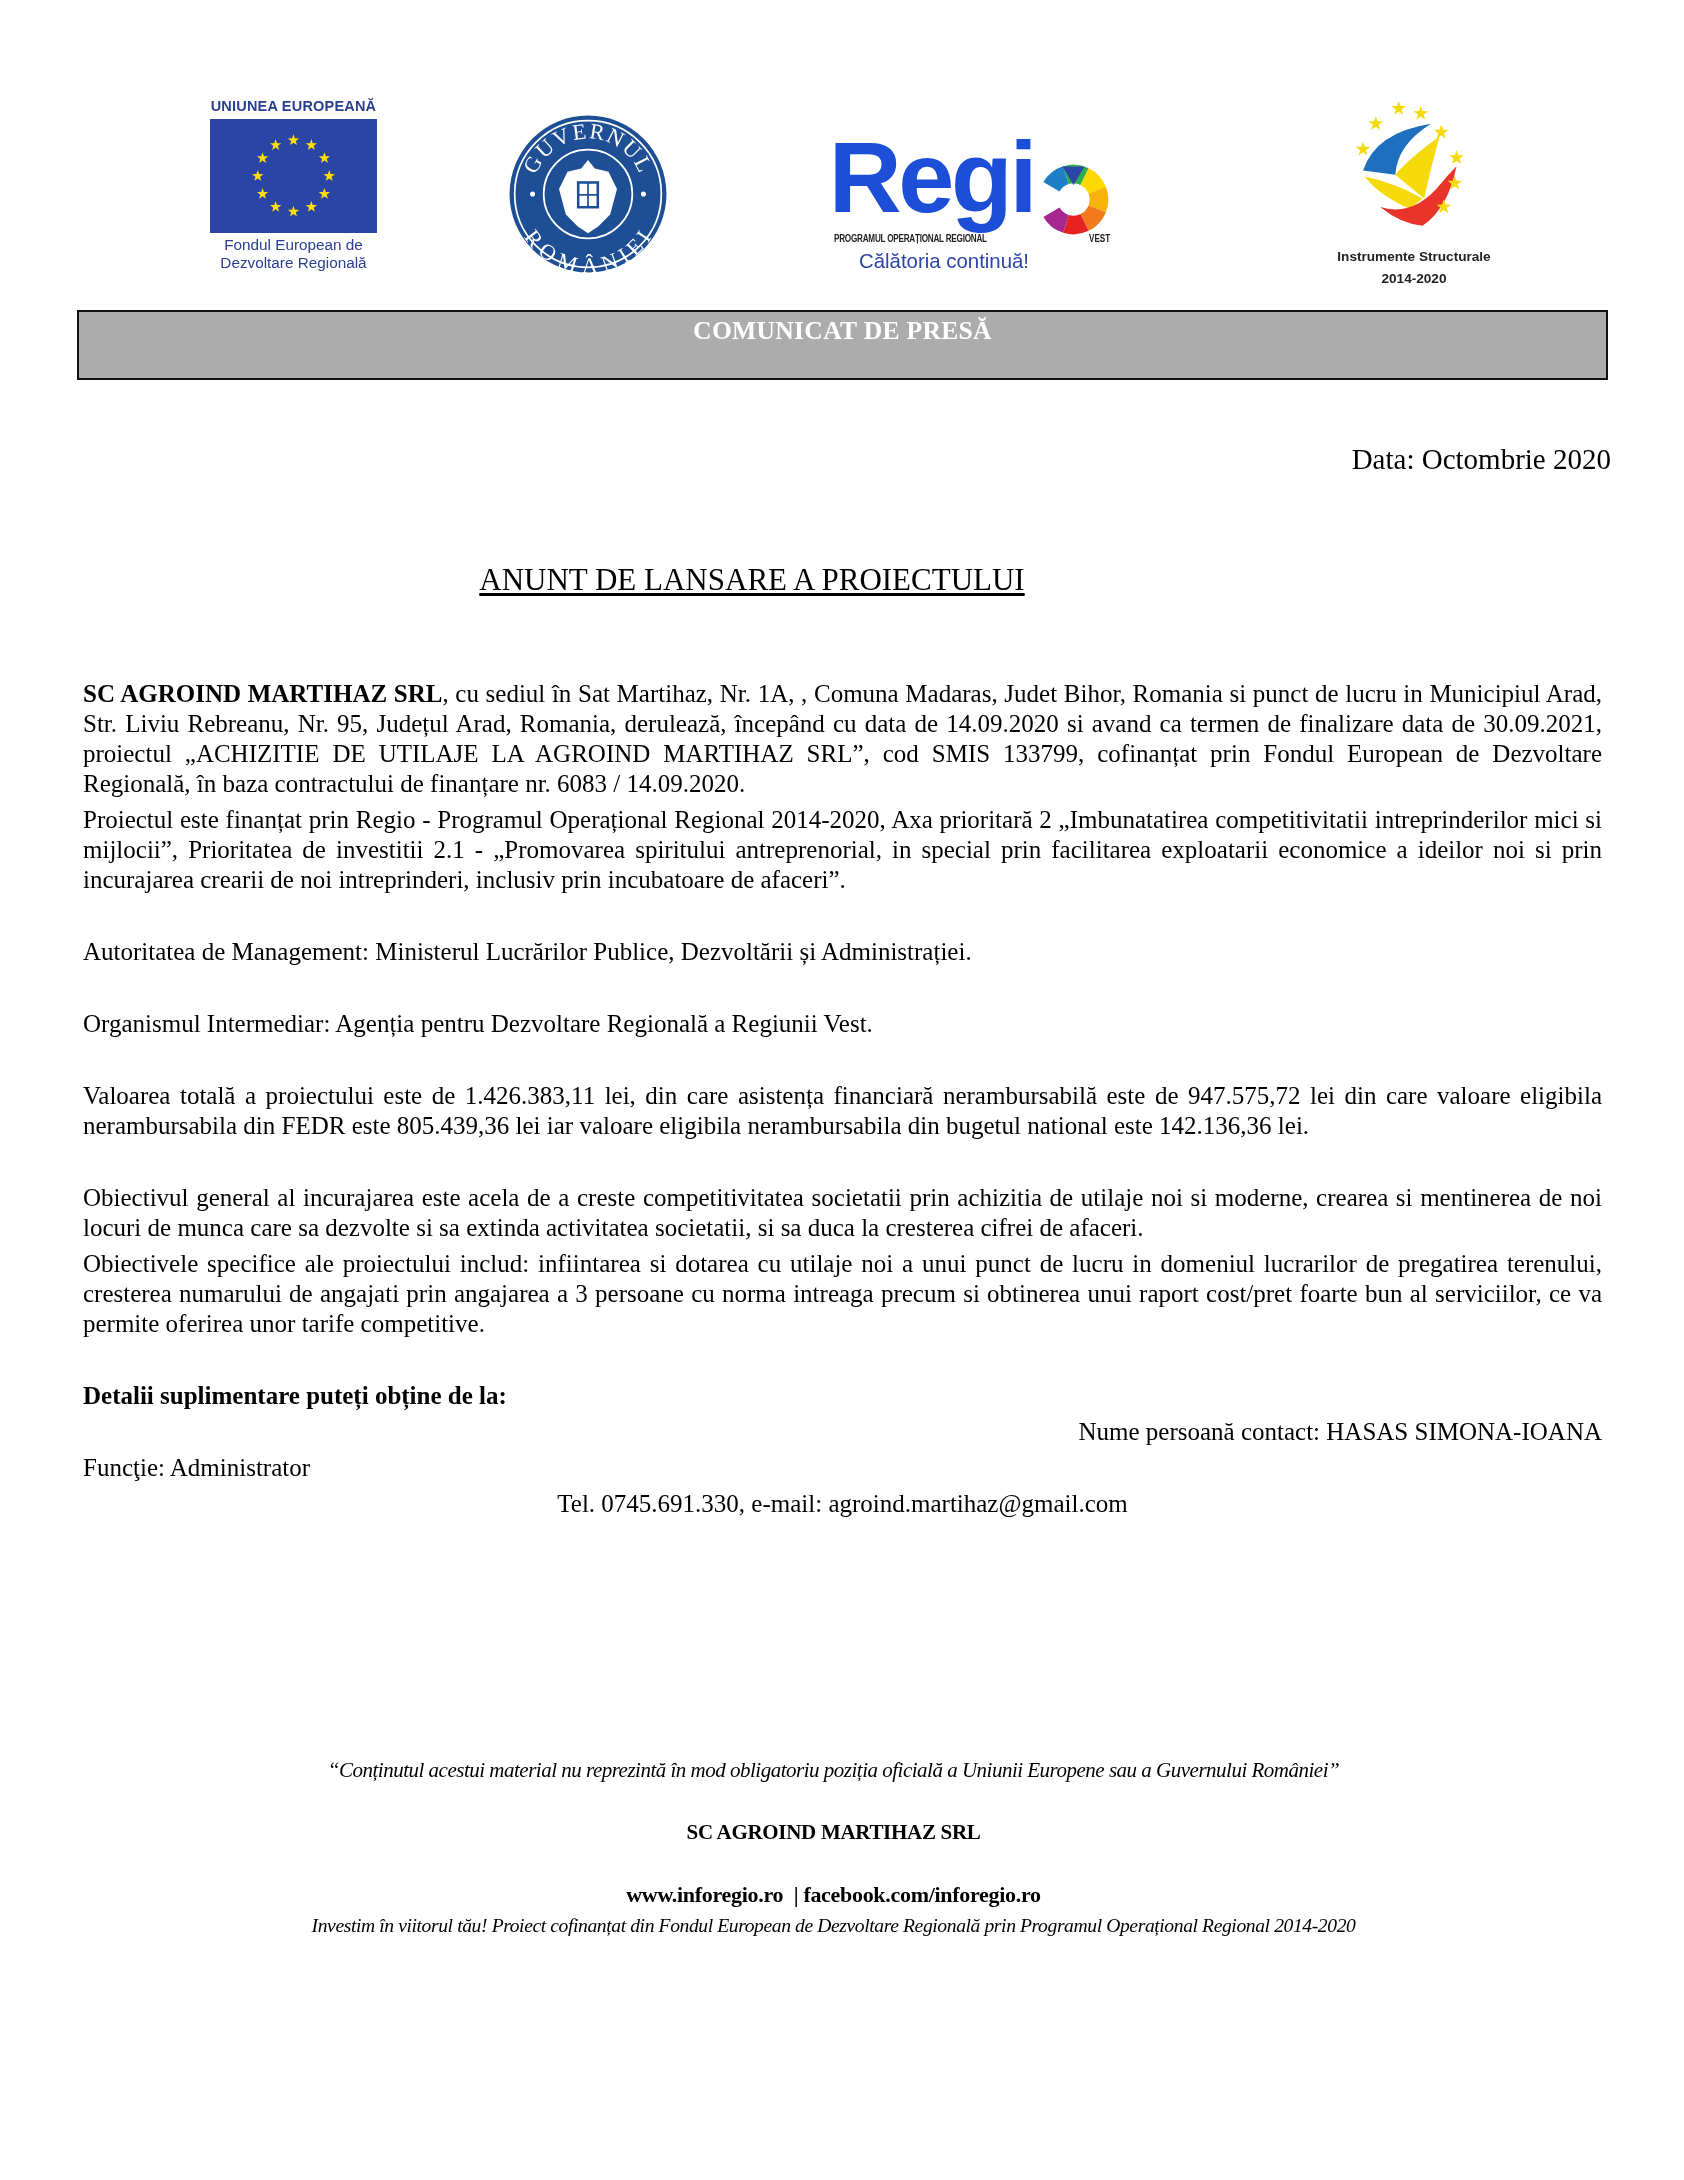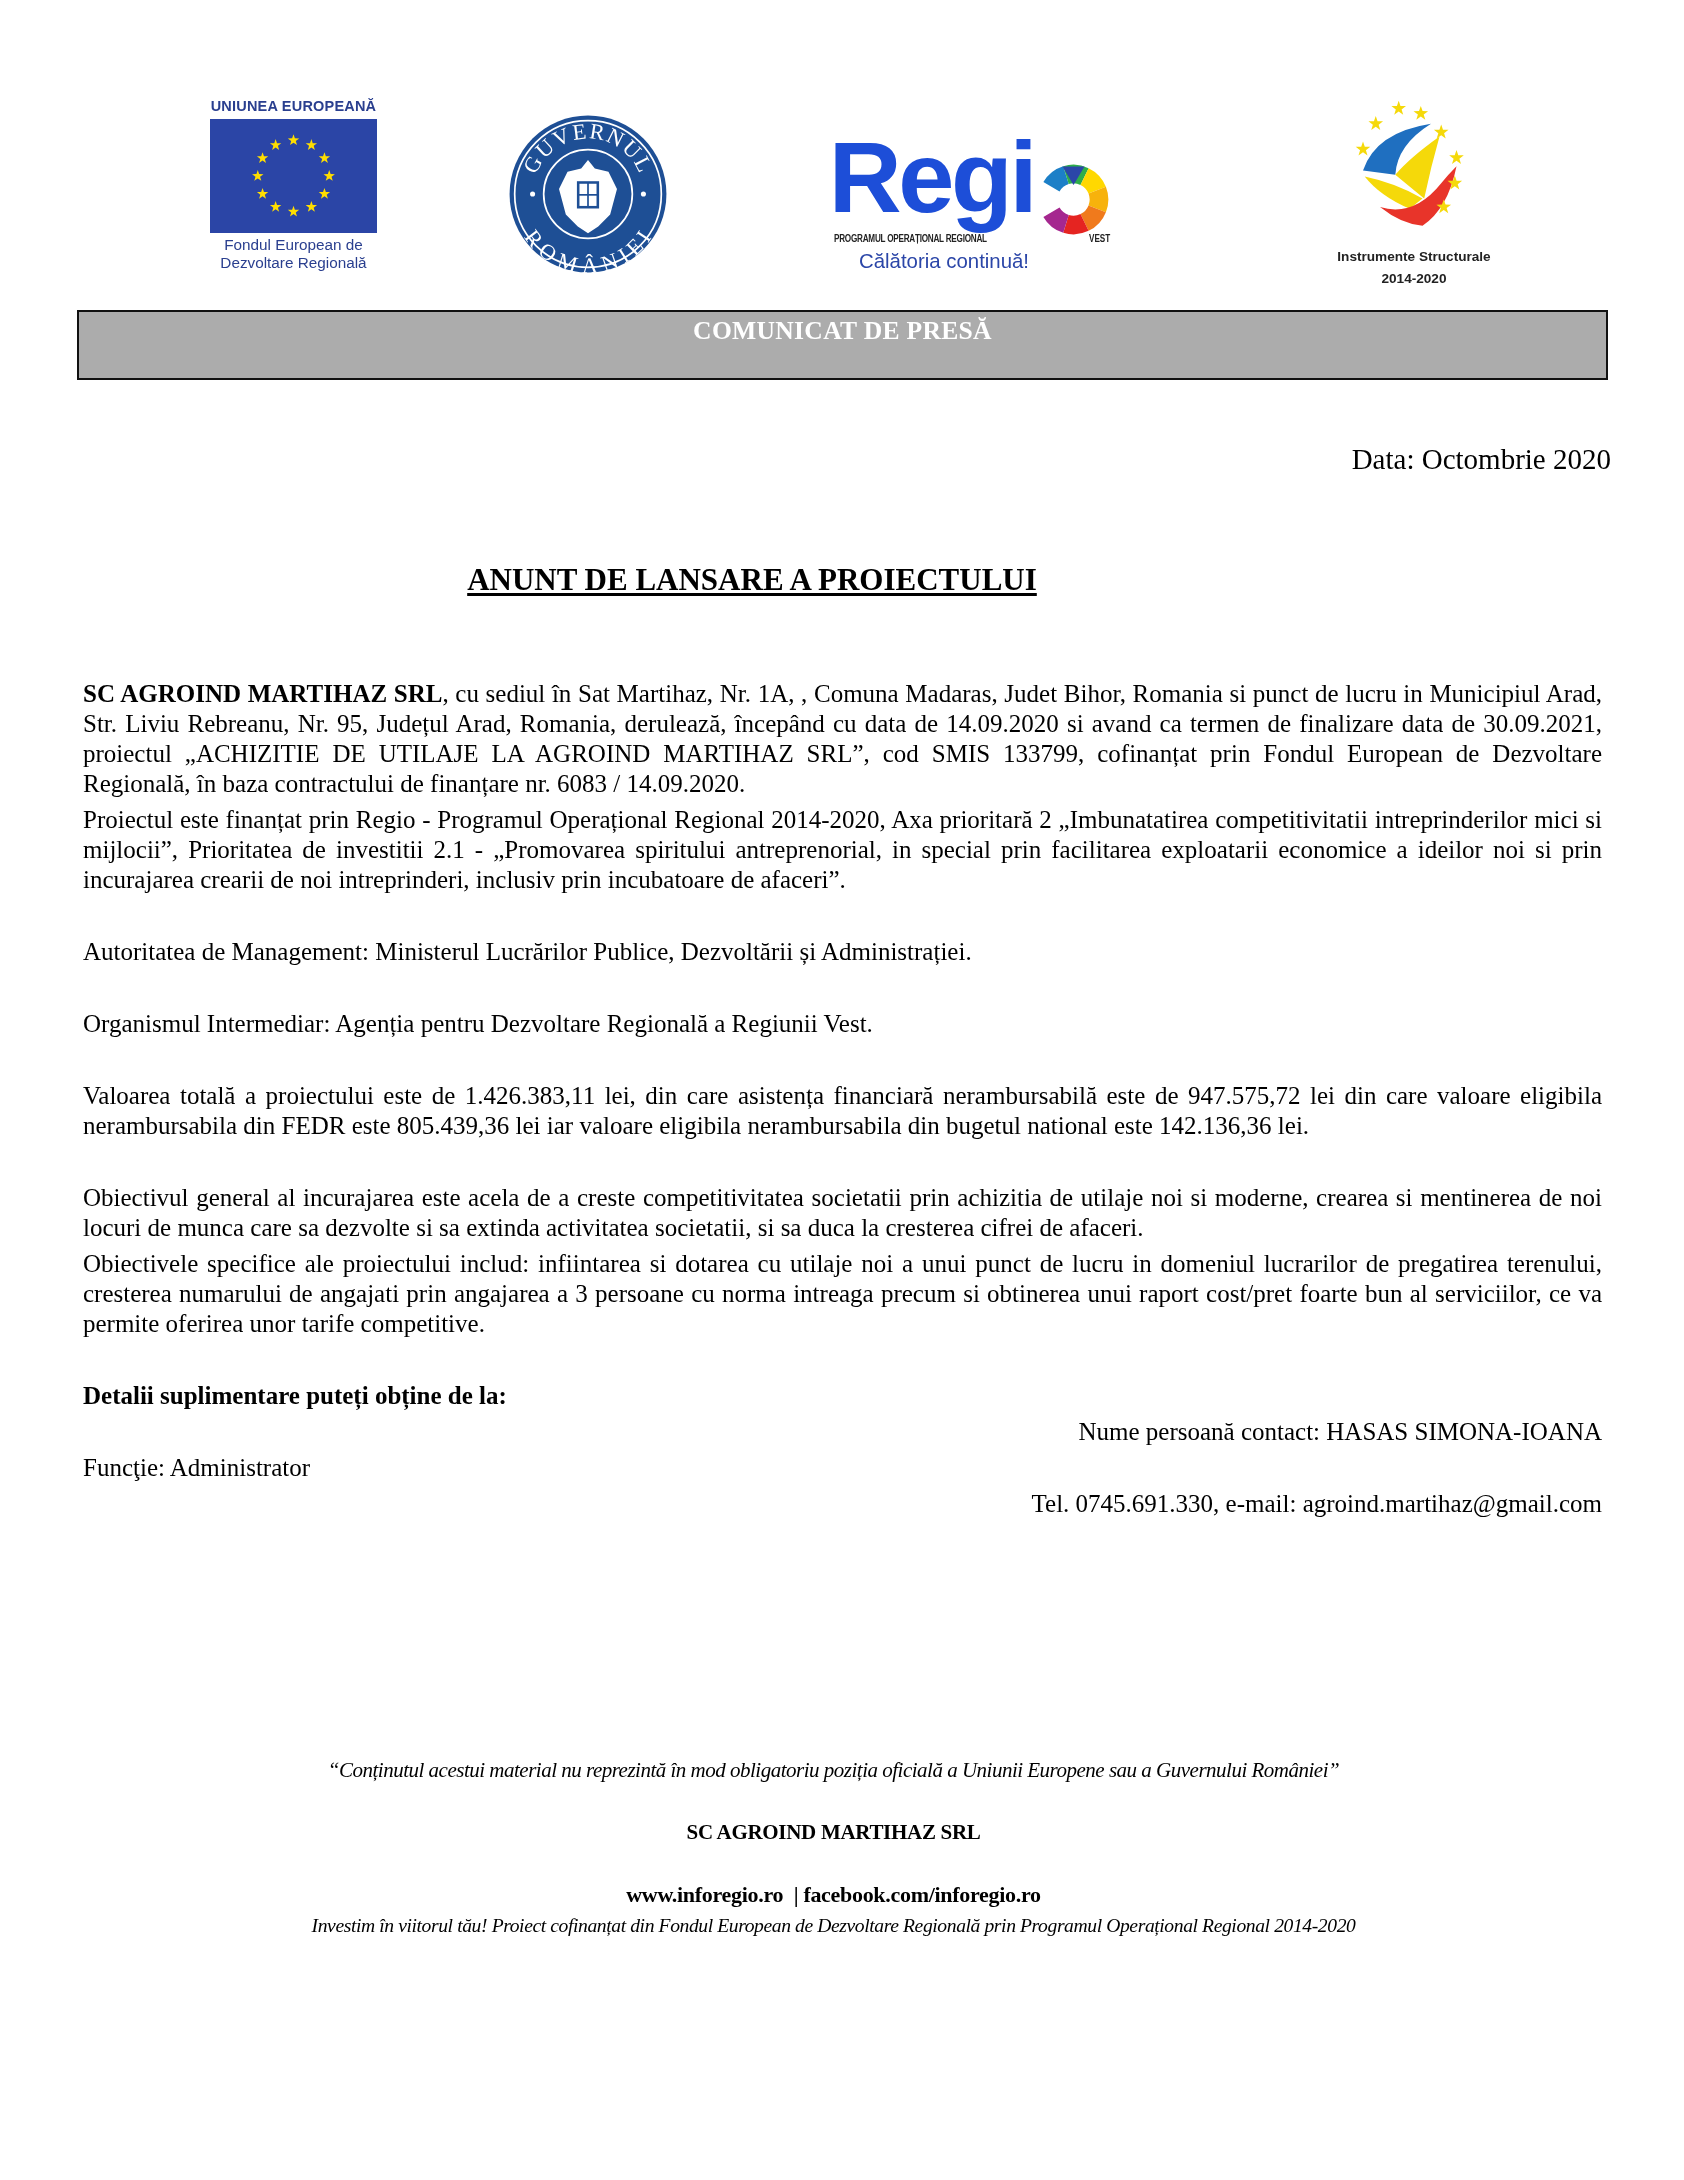--- a/index.html
+++ b/index.html
@@ -25,21 +25,21 @@
   .is-logo { position: absolute; left: 1312px; top: 0; width: 204px; height: 187px; text-align: center; }
   .is-logo svg { display: block; margin: 0 auto; }
   .is-text { font-family: "Liberation Sans", sans-serif; font-weight: bold; font-size: 13.6px; color: #222; line-height: 17px; margin-top: 5.1px; }
 
   
   .banner { position: absolute; left: 77px; top: 310px; width: 1531px; height: 70px; background: #acacac; border: 2.6px solid #111; box-sizing: border-box; text-align: center; }
   .banner span { display: inline-block; margin-top: 4px; font-family: "Liberation Serif", serif; font-weight: bold; font-size: 25.6px; color: #fff; letter-spacing: 0.3px; }
 
   .date { position: absolute; right: 74px; top: 443px; font-family: "Liberation Serif", serif; font-size: 29px; }
 
-  .title { position: absolute; left: 0; width: 1504px; top: 562px; text-align: center; font-family: "Liberation Serif", serif; font-weight: bold; font-size: 31px; }
+  .title { position: absolute; left: 0; width: 1504px; top: 562px; text-align: center; font-family: "Liberation Serif", serif; font-weight: normal; font-size: 31px; }
   .title span { text-decoration: underline; text-decoration-thickness: 2.6px; text-underline-offset: 3.4px; }
 
   .body { position: absolute; left: 77px; top: 673px; width: 1531px; font-family: "Liberation Serif", serif; font-size: 25px; line-height: 30px; }
   .body p { margin: 6px; text-align: justify; }
   .gap { height: 30px; }
   .body b { font-weight: bold; }
 
   .footer { position: absolute; left: 0; width: 1667px; top: 1758px; text-align: center; font-family: Liberation Serif, serif; }
   .disclaimer { font-style: italic; font-size: 21px; letter-spacing: -0.5px; }
   .company { font-weight: bold; font-size: 21px; margin-top: 37px; letter-spacing: -0.3px; }
@@ -158,21 +158,21 @@
   <p>Organismul Intermediar: Agenția pentru Dezvoltare Regională a Regiunii Vest.</p>
   <div class="gap"></div>
   <p>Valoarea totală a proiectului este de 1.426.383,11 lei, din care asistența financiară nerambursabilă este de 947.575,72 lei din care valoare eligibila nerambursabila din FEDR este 805.439,36 lei iar valoare eligibila nerambursabila din bugetul national este 142.136,36 lei.</p>
   <div class="gap"></div>
   <p>Obiectivul general al incurajarea este acela de a creste competitivitatea societatii prin achizitia de utilaje noi si moderne, crearea si mentinerea de noi locuri de munca care sa dezvolte si sa extinda activitatea societatii, si sa duca la cresterea cifrei de afaceri.</p>
   <p>Obiectivele specifice ale proiectului includ: infiintarea si dotarea cu utilaje noi a unui punct de lucru in domeniul lucrarilor de pregatirea terenului, cresterea numarului de angajati prin angajarea a 3 persoane cu norma intreaga precum si obtinerea unui raport cost/pret foarte bun al serviciilor, ce va permite oferirea unor tarife competitive.</p>
   <div class="gap"></div>
   <p><b>Detalii suplimentare puteți obține de la:</b></p>
   <p style="text-align:right">Nume persoană contact: HASAS SIMONA-IOANA</p>
   <p style="text-align:left">Funcţie: Administrator</p>
-  <p style="text-align:right"><span>Tel. 0745.691.330, e-mail: </span><span>agroind.martihaz@gmail.com</span></p>
+  <p style="text-align:center"><span>Tel. 0745.691.330, e-mail: </span><span>agroind.martihaz@gmail.com</span></p>
 </div>
 
 <div class="footer">
   <div class="disclaimer">“Conținutul acestui material nu reprezintă în mod obligatoriu poziția oficială a Uniunii Europene sau a Guvernului României”</div>
   <div class="company">SC AGROIND MARTIHAZ SRL</div>
   <div class="links">
     <span>www.inforegio.ro</span>
     &nbsp;<span>|</span>
     <span>facebook.com/inforegio.ro</span>
   </div>

